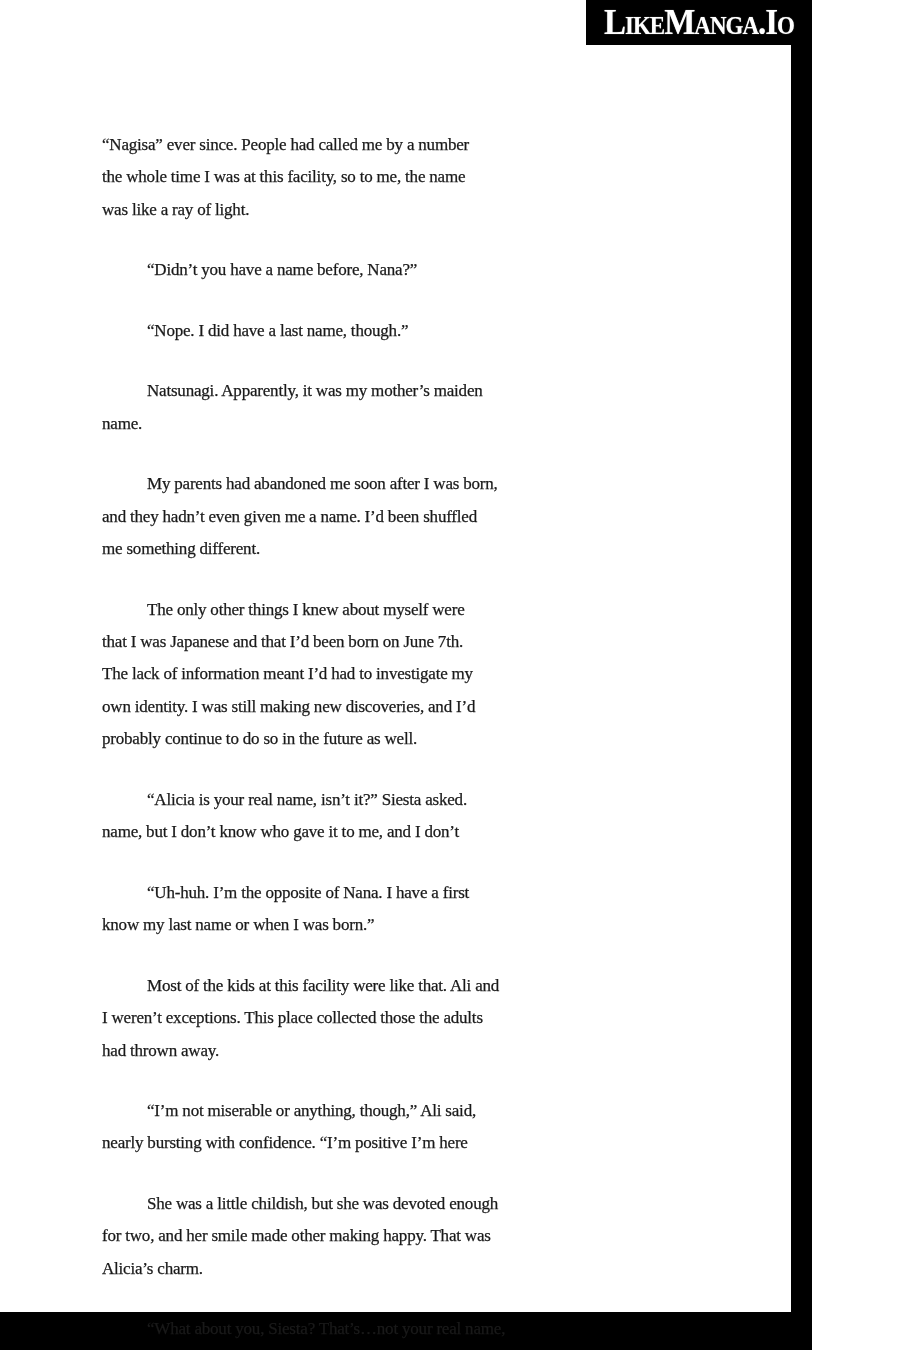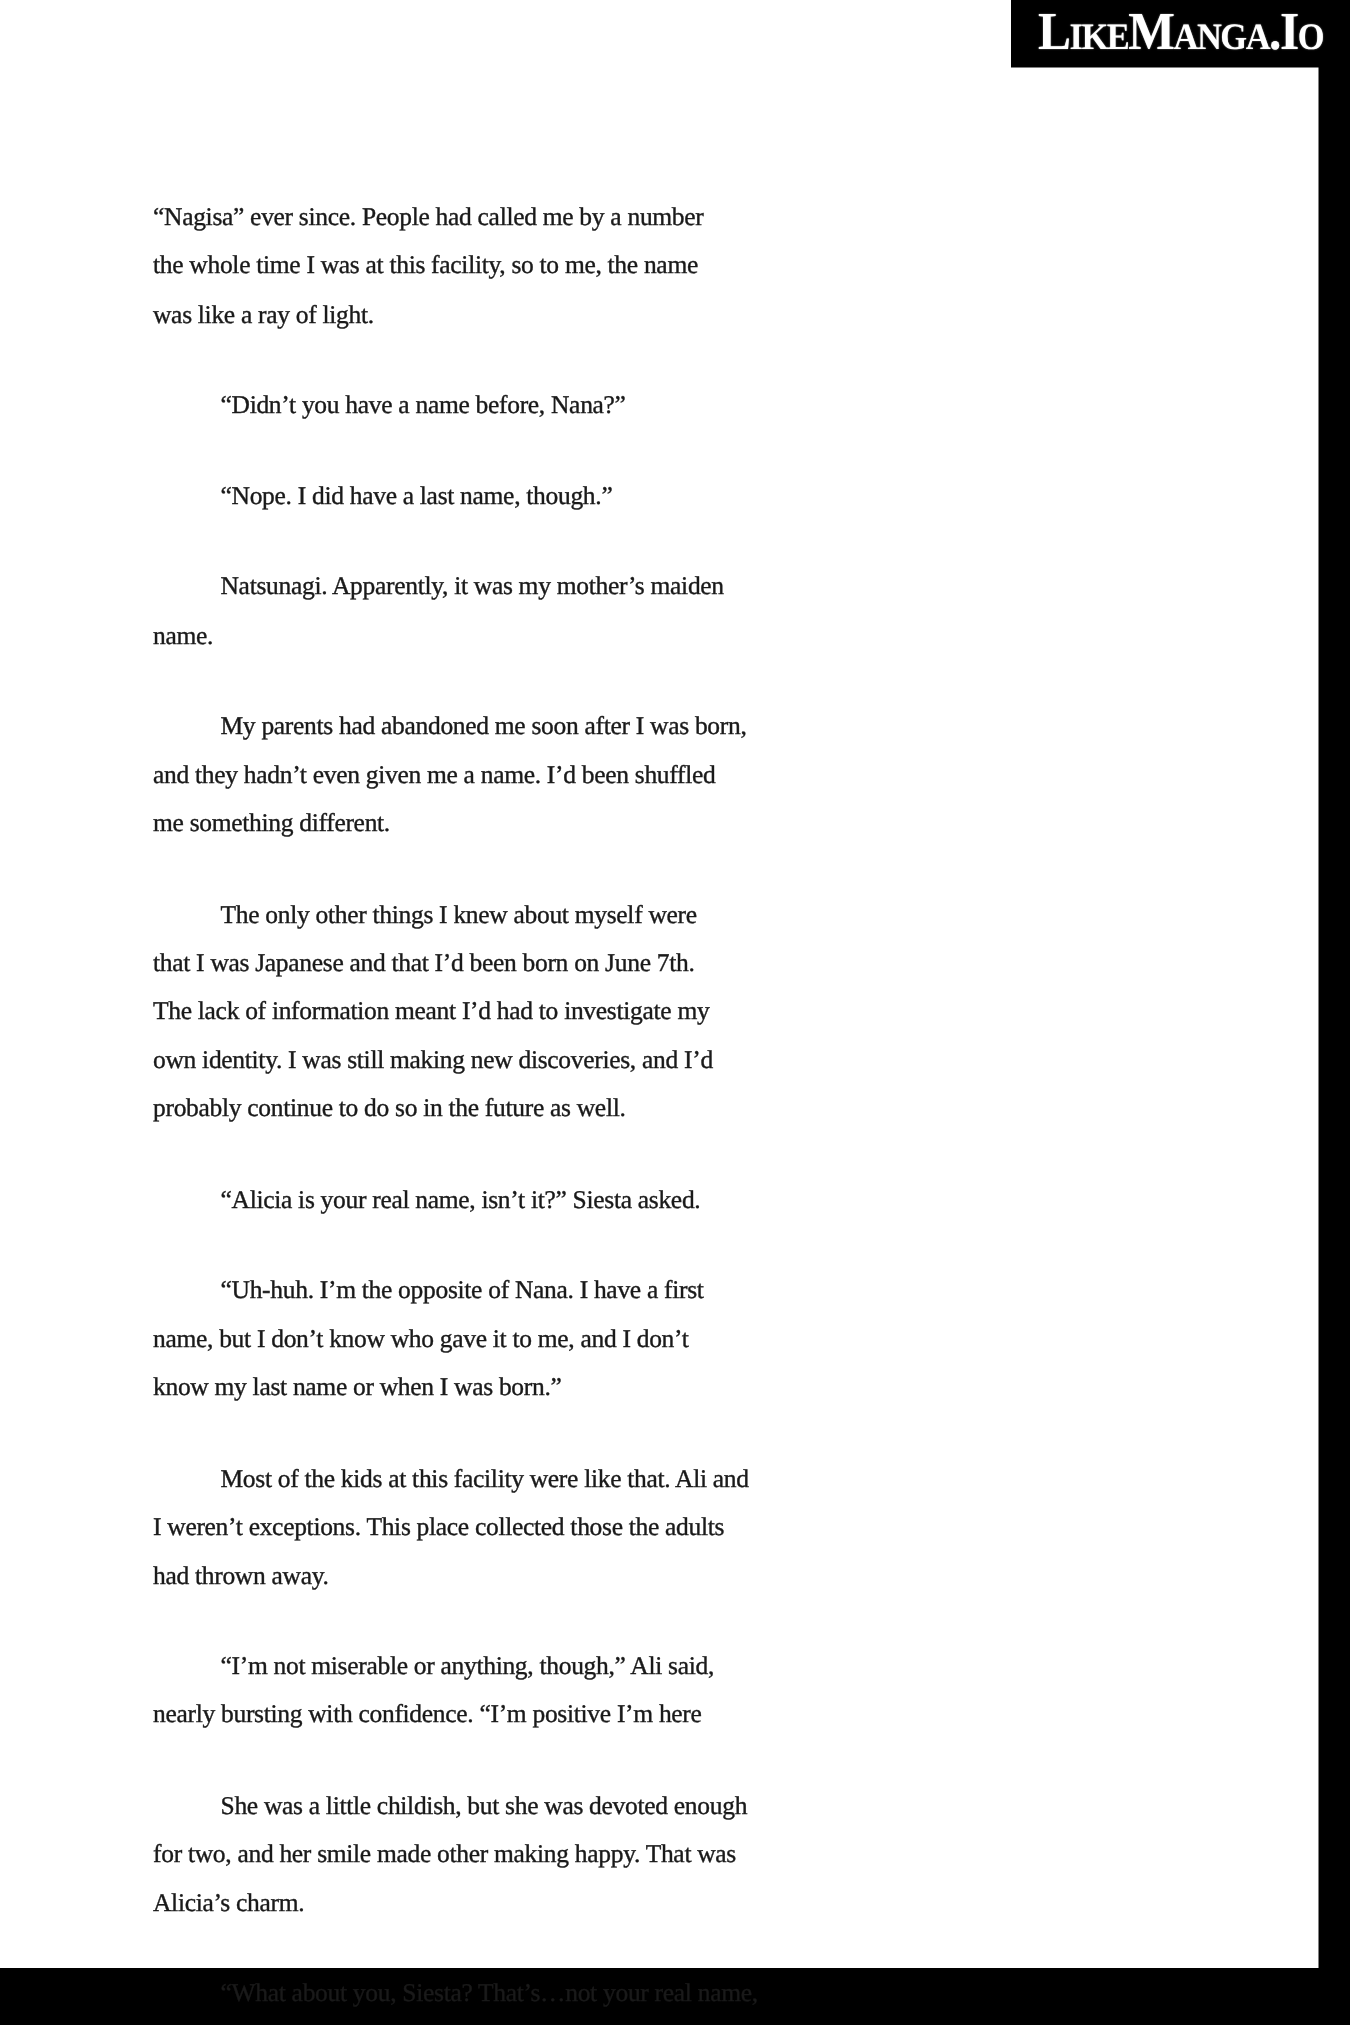--- a/index.html
+++ b/index.html
@@ -10,21 +10,21 @@
   }
   *{margin:0;padding:0;box-sizing:border-box;}
   html,body{width:900px;height:1350px;}
   body{
     background:var(--bg);
     font-family:"Liberation Serif", serif;
     overflow:hidden;
   }
   .page{
     position:relative;
-    width:900px;
+    width:812px;
     height:1350px;
     background:var(--bg);
     overflow:hidden;
   }
   
   .edge-right{
     position:absolute;
     top:0; right:0;
     width:21px; height:1350px;
     background:var(--frame);
@@ -99,22 +99,22 @@
       <div class="line">name.</div>
       <div class="line indent">My parents had abandoned me soon after I was born,</div>
       <div class="line">and they hadn’t even given me a name. I’d been shuffled</div>
       <div class="line">me something different.</div>
       <div class="line indent">The only other things I knew about myself were</div>
       <div class="line">that I was Japanese and that I’d been born on June 7th.</div>
       <div class="line">The lack of information meant I’d had to investigate my</div>
       <div class="line">own identity. I was still making new discoveries, and I’d</div>
       <div class="line">probably continue to do so in the future as well.</div>
       <div class="line indent">“Alicia is your real name, isn’t it?” Siesta asked.</div>
+      <div class="line">name, but I don’t know who gave it to me, and I don’t</div>
       <div class="line indent">“Uh-huh. I’m the opposite of Nana. I have a first</div>
-      <div class="line">name, but I don’t know who gave it to me, and I don’t</div>
       <div class="line">know my last name or when I was born.”</div>
       <div class="line indent">Most of the kids at this facility were like that. Ali and</div>
       <div class="line">I weren’t exceptions. This place collected those the adults</div>
       <div class="line">had thrown away.</div>
       <div class="line indent">“I’m not miserable or anything, though,” Ali said,</div>
       <div class="line">nearly bursting with confidence. “I’m positive I’m here</div>
       <div class="line indent">She was a little childish, but she was devoted enough</div>
       <div class="line">for two, and her smile made other making happy. That was</div>
       <div class="line">Alicia’s charm.</div>
       <div class="line indent">“What about you, Siesta? That’s…not your real name,</div>

